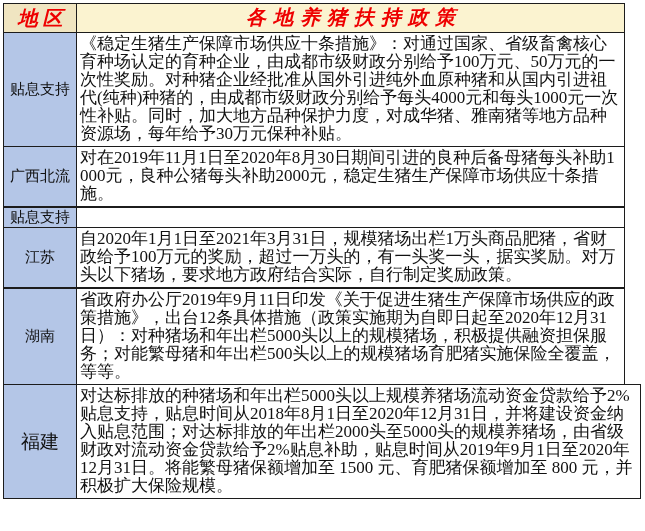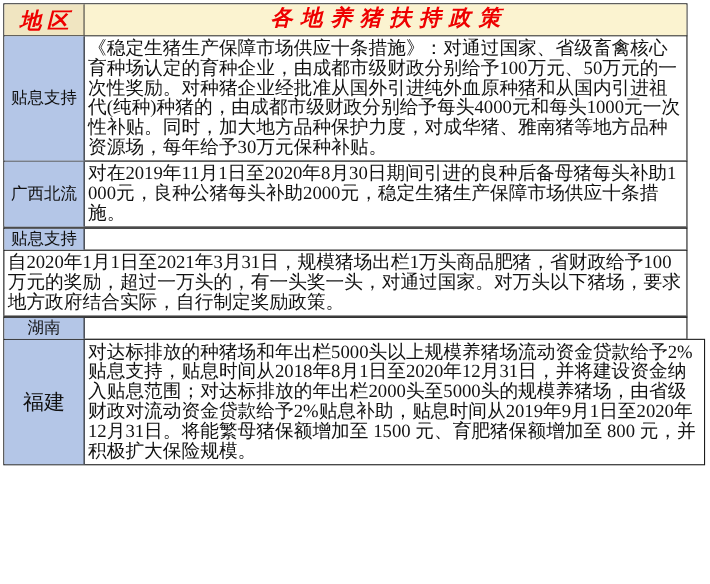--- a/index.html
+++ b/index.html
@@ -97,31 +97,37 @@
   <div class="row">
   </div>
 
   <div class="row">
     <div class="cell region">
       <span class="region-label">贴息支持</span>
     </div>
   </div>
 
   <div class="row">
+    <div class="cell region">
+      <span class="region-label">江苏</span>
+    </div>
     <div class="cell policy">
-      <span class="policy-text">自2020年1月1日至2021年3月31日，规模猪场出栏1万头商品肥猪，省财政给予100万元的奖励，超过一万头的，有一头奖一头，对通过国家。对万头以下猪场，要求地方政府结合实际，自行制定奖励政策。</span>
+      <span class="policy-text">自2020年1月1日至2021年3月31日，规模猪场出栏1万头商品肥猪，省财政给予100万元的奖励，超过一万头的，有一头奖一头，据实奖励。对万头以下猪场，要求地方政府结合实际，自行制定奖励政策。</span>
     </div>
   </div>
 
   <div class="row">
   </div>
 
   <div class="row">
     <div class="cell region">
       <span class="region-label">湖南</span>
+    </div>
+    <div class="cell policy">
+      <span class="policy-text">省政府办公厅2019年9月11日印发《关于促进生猪生产保障市场供应的政策措施》，出台12条具体措施（政策实施期为自即日起至2020年12月31日）：对种猪场和年出栏5000头以上的规模猪场，积极提供融资担保服务；对能繁母猪和年出栏500头以上的规模猪场育肥猪实施保险全覆盖，等等。</span>
     </div>
   </div>
 
   <div class="row wide large-region">
     <div class="cell region">
       <span class="region-label">福建</span>
     </div>
     <div class="cell policy">
       <span class="policy-text">对达标排放的种猪场和年出栏5000头以上规模养猪场流动资金贷款给予2%贴息支持，贴息时间从2018年8月1日至2020年12月31日，并将建设资金纳入贴息范围；对达标排放的年出栏2000头至5000头的规模养猪场，由省级财政对流动资金贷款给予2%贴息补助，贴息时间从2019年9月1日至2020年12月31日。将能繁母猪保额增加至 1500 元、育肥猪保额增加至 800 元，并积极扩大保险规模。</span>
     </div>

